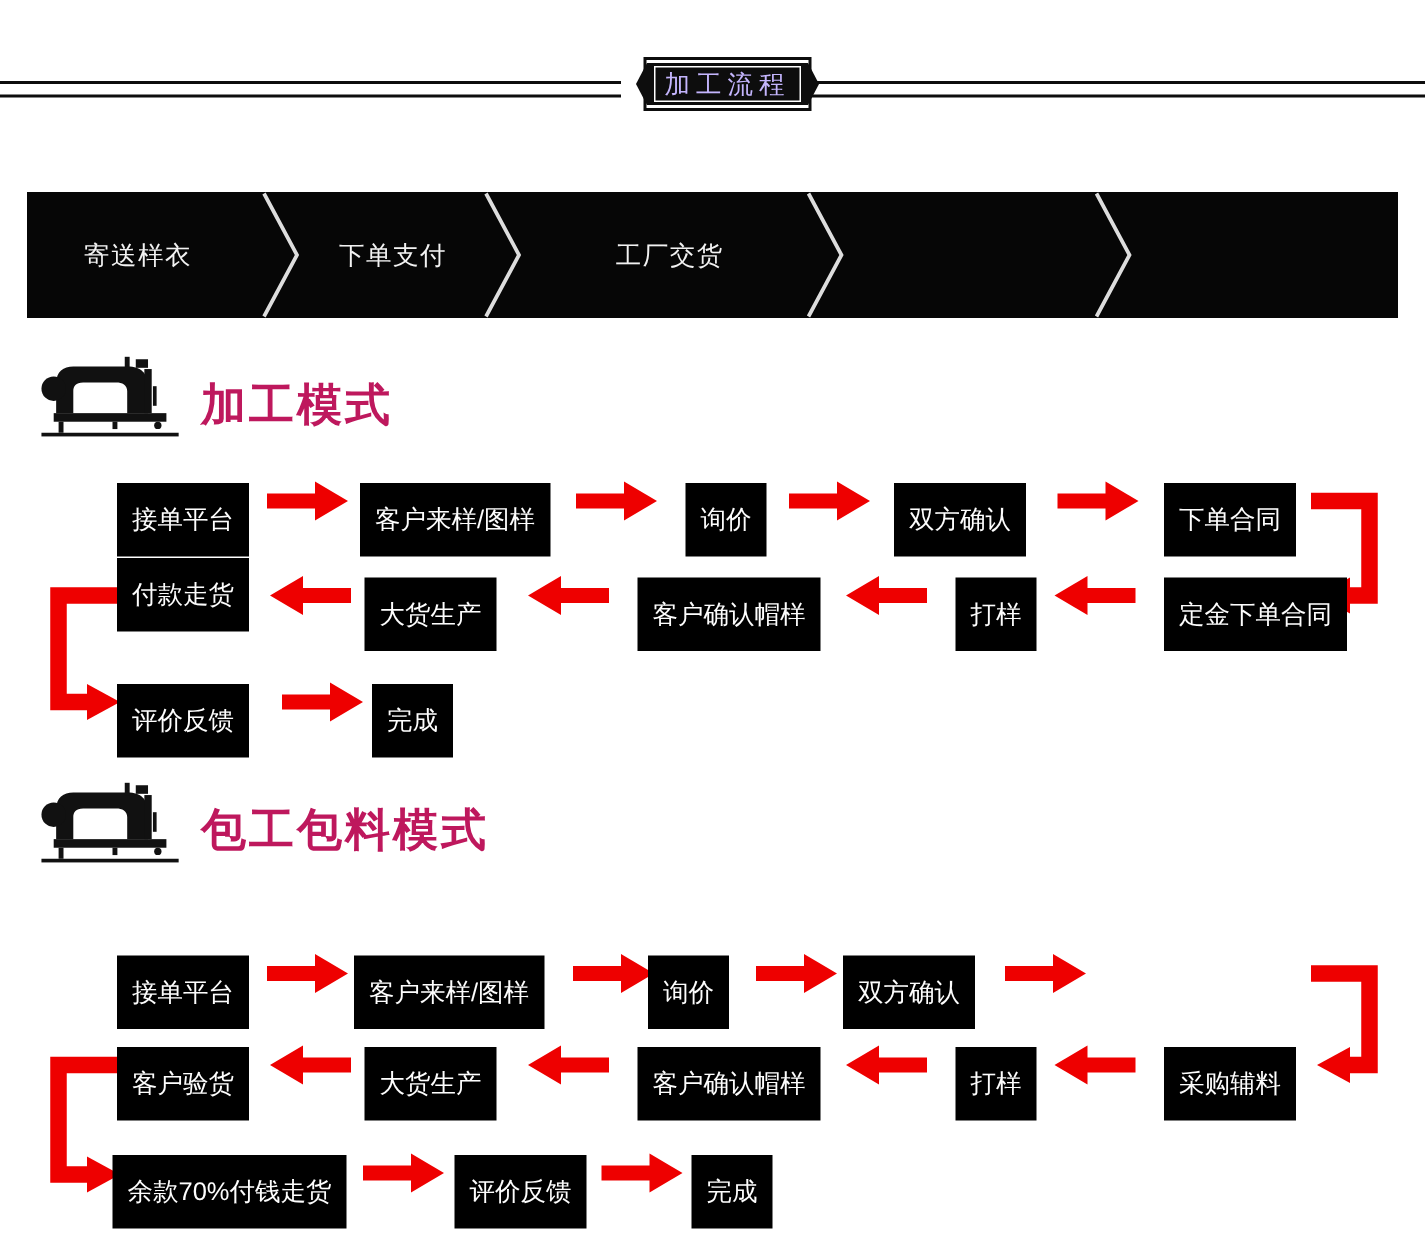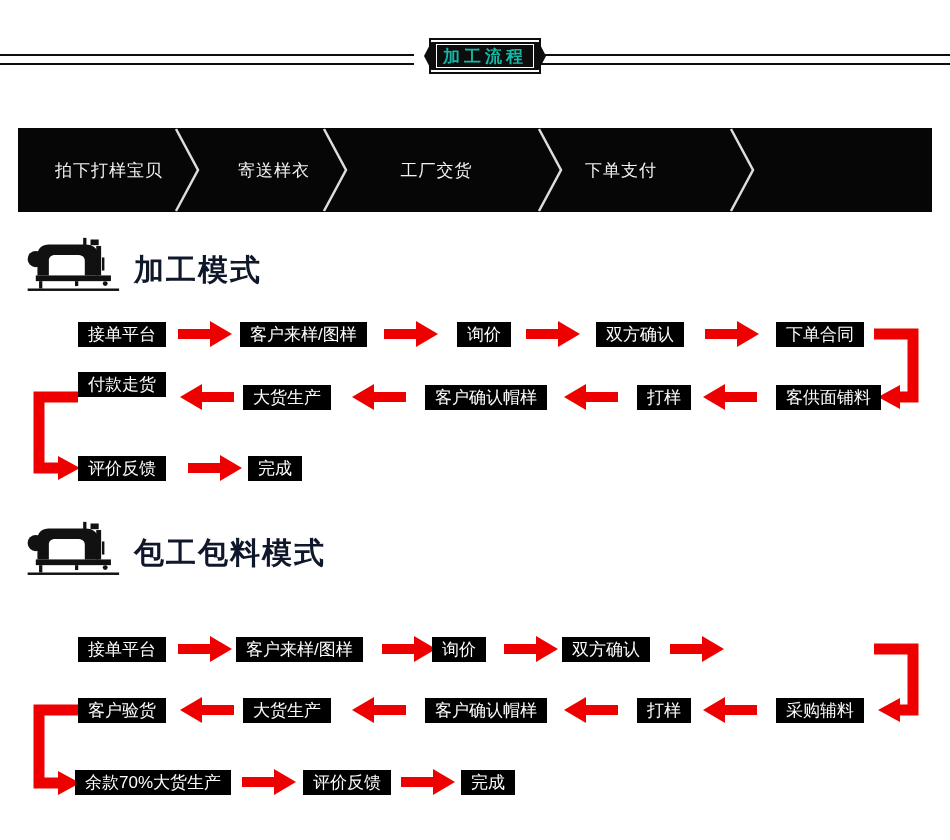--- a/index.html
+++ b/index.html
@@ -5,39 +5,39 @@
   html,body{margin:0;padding:0;background:#fff;}
   .page{position:relative;width:950px;height:840px;background:#fff;overflow:hidden;
         font-family:"Liberation Sans","DejaVu Sans",sans-serif;}
 
   
   .dline{position:absolute;top:54px;height:7px;border-top:2px solid #0d0d0d;border-bottom:2px solid #0d0d0d;}
   .dline.left{left:0;width:414px;}
   .dline.right{left:536px;width:414px;}
   .badge{position:absolute;left:424px;top:38px;width:122px;height:36px;}
   .badge-frame{position:absolute;left:5px;right:5px;top:0;bottom:0;border:2px solid #0d0d0d;}
-  .badge-core{position:absolute;left:0;right:0;top:4px;bottom:4px;background:#0d0d0d;color:#14b8a6;
-      display:flex;align-items:center;justify-content:center;font-size:17px;font-weight:bold;letter-spacing:4px;
+  .badge-core{position:absolute;left:0;right:0;top:4px;bottom:4px;background:#0d0d0d;color:#c4b5fd;
+      display:flex;align-items:center;justify-content:center;font-size:17px;font-weight:normal;letter-spacing:4px;
       clip-path:polygon(0 50%,6% 0,94% 0,100% 50%,94% 100%,6% 100%);}
   .badge-core i{position:absolute;left:12px;right:12px;top:2px;bottom:2px;border:1px solid #fff;}
   .badge-core span{position:relative;}
 
   
   .pbar{position:absolute;left:18px;top:128px;width:914px;height:84px;background:#060606;display:flex;}
   .pseg{flex:none;display:flex;flex-direction:column;align-items:center;justify-content:center;
         color:#f2f2f2;font-size:17px;line-height:23px;letter-spacing:1px;}
   .w1{width:182px}.w2{width:148px}.w3{width:215px}.w4{width:192px}.w5{width:177px}
   .chev{position:absolute;top:0;width:26px;height:84px;}
 
   
-  .stitle{position:absolute;left:134px;font-size:30px;font-weight:bold;color:#0f172a;letter-spacing:2px;}
+  .stitle{position:absolute;left:134px;font-size:30px;font-weight:bold;color:#be185d;letter-spacing:2px;}
   .sicon{position:absolute;left:26px;}
 
   
-  .bx{position:absolute;height:25px;line-height:25px;padding:0 10px;background:#000;color:#fdfdfd;
+  .bx{position:absolute;height:25px;line-height:25px;padding:12px 10px;background:#000;color:#fdfdfd;
       font-size:17px;white-space:nowrap;}
 
   
   .ar,.al{position:absolute;width:56px;height:26px;}
   .ar::before{content:'';position:absolute;left:2px;top:8px;width:34px;height:10px;background:#ee0000;}
   .ar::after{content:'';position:absolute;right:0;top:0;width:0;height:0;
       border-top:13px solid transparent;border-bottom:13px solid transparent;border-left:22px solid #ee0000;}
   .al::before{content:'';position:absolute;right:2px;top:8px;width:34px;height:10px;background:#ee0000;}
   .al::after{content:'';position:absolute;left:0;top:0;width:0;height:0;
       border-top:13px solid transparent;border-bottom:13px solid transparent;border-right:22px solid #ee0000;}
@@ -52,34 +52,30 @@
   <div class="dline right"></div>
   <div class="badge">
     <div class="badge-frame"></div>
     <div class="badge-core">
       <i></i>
       <span>加工流程</span>
     </div>
   </div>
 
   <div class="pbar">
-    <div class="pseg w1">
-      <span>拍下打样宝贝</span>
-        <span></span>
-    </div>
     <div class="pseg w2">
       <span>寄送样衣</span>
         <span></span>
     </div>
+    <div class="pseg w4">
+      <span>下单支付</span>
+        <span></span>
+    </div>
     <div class="pseg w5">
       <span>工厂交货</span>
-        <span></span>
-    </div>
-    <div class="pseg w4">
-      <span>下单支付</span>
         <span></span>
     </div>
     <svg class="chev" style="left:156px" viewBox="0 0 26 84">
         <polyline points="2,1 24,42 2,83" fill="none" stroke="#ddd" stroke-width="2.5"></polyline>
       </svg>
     <svg class="chev" style="left:304px" viewBox="0 0 26 84">
         <polyline points="2,1 24,42 2,83" fill="none" stroke="#ddd" stroke-width="2.5"></polyline>
       </svg>
     <svg class="chev" style="left:519px" viewBox="0 0 26 84">
         <polyline points="2,1 24,42 2,83" fill="none" stroke="#ddd" stroke-width="2.5"></polyline>
@@ -121,21 +117,21 @@
   </svg>
 
   <div class="bx" style="left:78px;top:372px">付款走货</div>
   <div class="al" style="left:180px;top:384px"></div>
   <div class="bx" style="left:243px;top:385px">大货生产</div>
   <div class="al" style="left:352px;top:384px"></div>
   <div class="bx" style="left:425px;top:385px">客户确认帽样</div>
   <div class="al" style="left:564px;top:384px"></div>
   <div class="bx" style="left:637px;top:385px">打样</div>
   <div class="al" style="left:703px;top:384px"></div>
-  <div class="bx" style="left:776px;top:385px">客供面铺料</div>
+  <div class="bx" style="left:776px;top:385px">定金下单合同</div>
   <svg class="elbow" style="left:28px;top:386px" width="58" height="100">
     <polyline points="50,11 11,11 11,82 30,82" fill="none" stroke="#ee0000" stroke-width="11"></polyline>
     <path d="M52,82 L30,70 L30,94 Z" fill="#ee0000"></path>
   </svg>
 
   <div class="bx" style="left:78px;top:456px">评价反馈</div>
   <div class="ar" style="left:186px;top:455px"></div>
   <div class="bx" style="left:248px;top:456px">完成</div>
 
   <svg class="sicon" style="top:518px" width="98" height="60" viewBox="0 0 120 72">
@@ -175,19 +171,19 @@
   <div class="bx" style="left:425px;top:698px">客户确认帽样</div>
   <div class="al" style="left:564px;top:697px"></div>
   <div class="bx" style="left:637px;top:698px">打样</div>
   <div class="al" style="left:703px;top:697px"></div>
   <div class="bx" style="left:776px;top:698px">采购辅料</div>
   <svg class="elbow" style="left:28px;top:699px" width="58" height="102">
     <polyline points="50,11 11,11 11,84 30,84" fill="none" stroke="#ee0000" stroke-width="11"></polyline>
     <path d="M52,84 L30,72 L30,96 Z" fill="#ee0000"></path>
   </svg>
 
-  <div class="bx" style="left:75px;top:770px">余款70%大货生产</div>
+  <div class="bx" style="left:75px;top:770px">余款70%付钱走货</div>
   <div class="ar" style="left:240px;top:769px"></div>
   <div class="bx" style="left:303px;top:770px">评价反馈</div>
   <div class="ar" style="left:399px;top:769px"></div>
   <div class="bx" style="left:461px;top:770px">完成</div>
 
 </div>
 
 </body></html>

